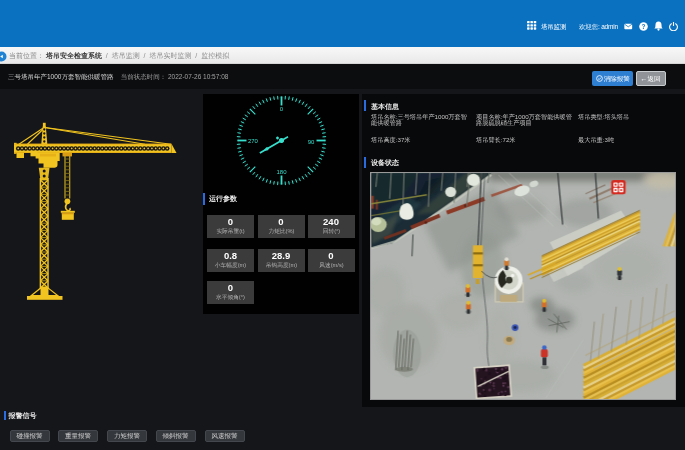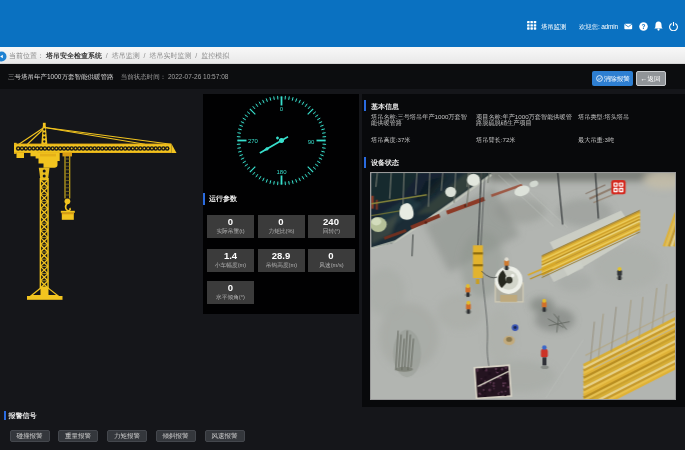--- a/index.html
+++ b/index.html
@@ -368,21 +368,21 @@
     </div>
   <div class="abs statbox" style="left:257.5px;top:214.5px;">
       <div class="v">0</div>
       <div class="l">力矩比(%)</div>
     </div>
   <div class="abs statbox" style="left:307.5px;top:214.5px;">
       <div class="v">240</div>
       <div class="l">回转(°)</div>
     </div>
   <div class="abs statbox" style="left:207px;top:248.5px;">
-      <div class="v">1.4</div>
+      <div class="v">0.8</div>
       <div class="l">小车幅度(m)</div>
     </div>
   <div class="abs statbox" style="left:257.5px;top:248.5px;">
       <div class="v">28.9</div>
       <div class="l">吊钩高度(m)</div>
     </div>
   <div class="abs statbox" style="left:307.5px;top:248.5px;">
       <div class="v">0</div>
       <div class="l">风速(m/s)</div>
     </div>

